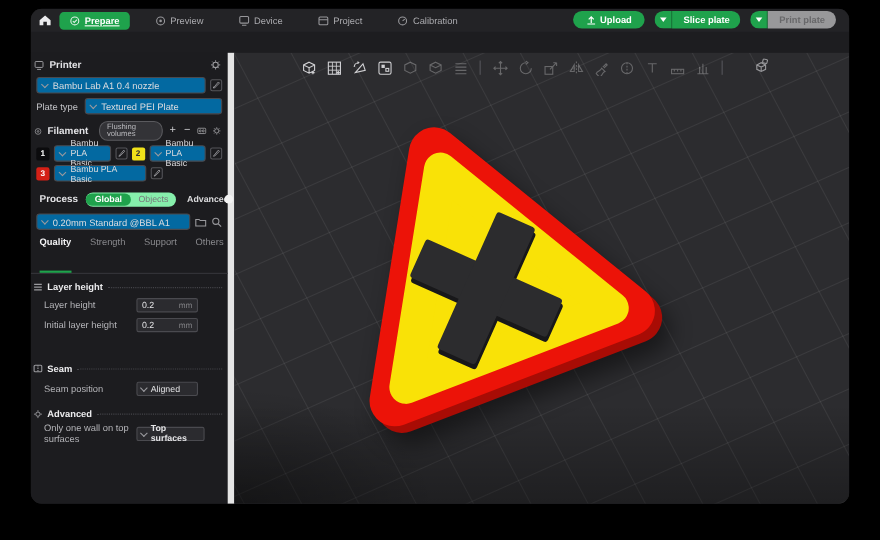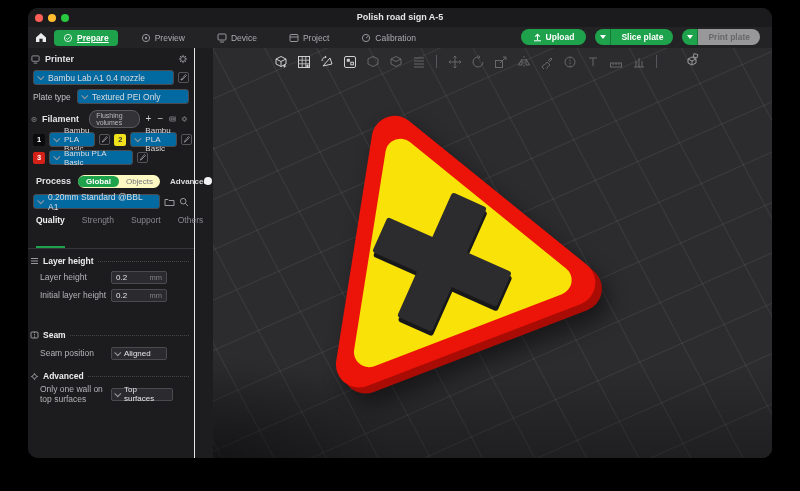--- a/index.html
+++ b/index.html
@@ -27,39 +27,39 @@
     font-size:8.5px; font-weight:700; color:#fff; }
   .btn-solid { background:#1fa24c; padding:0 12px; gap:4px; }
   .seg-caret { background:#1fa24c; width:16px; height:16px; display:flex; align-items:center;
     justify-content:center; border-right:1px solid rgba(0,0,0,.25); }
   .seg-label { background:#1fa24c; padding:4px 10px; display:flex; align-items:center; height:28px; }
   .seg-label.disabled { background:#98989a; color:#68686a; }
   .caret-down { width:0; height:0; border-left:3px solid transparent; border-right:3px solid transparent;
     border-top:4px solid #fff; }
 
   
-  .panel { position:absolute; left:0; top:40px; bottom:0; width:167px; background:#1c1c1f;
-    border-right:1px solid #e5e5e5; color:#c9c9cd; font-size:8.5px; }
+  .panel { position:absolute; left:0; top:40px; bottom:0; width:185px; background:#1c1c1f;
+    border-right:6px solid #e5e5e5; color:#c9c9cd; font-size:8.5px; }
   .sec-head { display:flex; align-items:center; gap:5px; padding:0 6px 0 3px; height:14px; margin-top:4px; }
   .sec-head .t { font-weight:700; color:#e3e3e6; font-size:9px; }
   .spacer { flex:1; }
   .ibox { display:flex; align-items:center; gap:4px; height:15px; background:#0369a1;
     border:1px solid #4a4a4f; border-radius:3px; padding:0 5px; color:#dcdcdf; }
   .chev { width:5px; height:5px; border-left:1px solid #9a9a9e; border-bottom:1px solid #9a9a9e;
     transform:rotate(-45deg) translateY(-1px); flex:none; }
   .rowline { display:flex; align-items:center; gap:4px; margin:4px 5px 0 5px; }
   .pill { border:1px solid #5a5a5e; background:#333337; color:#b9b9bd; font-size:7px;
     border-radius:8px; padding:1px 6px; }
   .pm { color:#cfcfd2; font-size:10px; line-height:10px; width:10px; text-align:center; }
   .chip { width:12px; height:12px; border-radius:2px; color:#fff; font-size:7.5px; font-weight:700;
     display:flex; align-items:center; justify-content:center; flex:none; }
   .chip.light { color:#333; }
   .editbox { width:11px; height:11px; border:1px solid #55555a; border-radius:2px; flex:none;
     display:flex; align-items:center; justify-content:center; }
-  .seg2 { display:flex; align-items:center; background:#fef9c3; border-radius:8px; height:13px;justify-content:center; }
+  .seg2 { display:flex; align-items:center; background:#86efac; border-radius:8px; height:13px;justify-content:center; }
   .seg2 .on { background:#1fa24c; color:#fff; font-weight:700; border-radius:8px;
     padding:1px 8px; font-size:8px; }
   .seg2 .off { color:#77777b; padding:1px 7px; font-size:8px; }
   .toggle { width:17px; height:10px; border-radius:5px; background:#636367; position:relative; }
   .toggle .knob { position:absolute; right:1px; top:1px; width:8px; height:8px; border-radius:50%; background:#f2f2f2; }
   .ptabs { display:flex; gap:0; margin:6px 0 0 8px; }
   .ptab { font-size:8.5px; color:#88888c; margin-right:17px; padding-bottom:21px; }
   .ptab.active { color:#f2f2f4; font-weight:700; border-bottom:2px solid #1fa24c; }
   .hr { border-top:1px solid #36363a; margin:0 0 0 0; }
   .group { display:flex; align-items:center; gap:4px; margin:7px 5px 0 2px; }
@@ -90,28 +90,20 @@
   .signwrap { position:absolute; left:39px; top:36px; width:380px; height:360px;
     filter:drop-shadow(7px 11px 10px rgba(0,0,0,.45)); }
 
   svg { display:block; }
 </style>
 </head>
 <body>
 
 <div class="window">
 
-  <div class="titlebar">
-    <div class="lights">
-      <div class="light" style="background: rgb(255, 95, 87);"></div>
-      <div class="light" style="background: rgb(254, 188, 46);"></div>
-      <div class="light" style="background: rgb(40, 200, 64);"></div>
-    </div>
-    <div class="title">Polish road sign A-5</div>
-  </div>
 
   <div class="tabstrip">
     <div class="home">
       <svg width="12" height="11" viewBox="0 0 12 11">
         <path d="M1 5.5 6 1l5 4.5V10H7.6V6.8H4.4V10H1z" fill="#ececee"></path>
       </svg>
     </div>
     <div class="tab active">
       <svg width="10" height="10" viewBox="0 0 10 10">
         <circle cx="5" cy="5" r="3.6" fill="none" stroke="#fff" stroke-width="1"></circle>
@@ -193,21 +185,21 @@
       <div class="editbox">
         <svg width="7" height="7" viewBox="0 0 7 7">
             <path d="M1 6 5.5.5 6.5 1.5 2 6z M1 6l.3-1.3" fill="none" stroke="#9a9a9e" stroke-width=".8"></path>
           </svg>
       </div>
     </div>
     <div class="rowline">
       <span style="width:40px; color:#c3c3c7">Plate type</span>
       <div class="ibox" style="flex:1">
         <div class="chev"></div>
-        <span>Textured PEI Only</span>
+        <span>Textured PEI Plate</span>
       </div>
     </div>
 
     <div class="sec-head" style="margin-top:8px">
       <svg width="9" height="9" viewBox="0 0 10 10">
         <circle cx="5" cy="5" r="3.6" fill="none" stroke="#9a9a9e"></circle>
           <circle cx="5" cy="5" r="1.1" fill="none" stroke="#9a9a9e"></circle>
       </svg>
       <span class="t">Filament</span>
       <div class="spacer"></div>
@@ -347,21 +339,21 @@
         <circle cx="5" cy="5" r="2.2" fill="none" stroke="#9a9a9e"></circle>
           <path d="M5 1v1.3M5 7.7V9M1 5h1.3M7.7 5H9" stroke="#9a9a9e" stroke-width=".9"></path>
       </svg>
       <span class="g">Advanced</span>
       <div class="dots"></div>
     </div>
     <div class="srow" style="margin-top:6px">
       <span class="lbl">Only one wall on top surfaces</span>
       <div class="dbox" style="width:62px; margin-right:15px">
         <div class="chev"></div>
-        <span style="font-weight:400">Top surfaces</span>
+        <span style="font-weight:700">Top surfaces</span>
       </div>
     </div>
   </div>
 
   <div class="viewport">
     <svg class="gridsvg" width="559" height="410">
       <defs>
         <pattern id="g1" width="46" height="46" patternUnits="userSpaceOnUse" patternTransform="rotate(-24)">
           <path d="M0 .5H46" stroke="rgba(255,255,255,0.07)" stroke-width="1"></path>
         </pattern>

